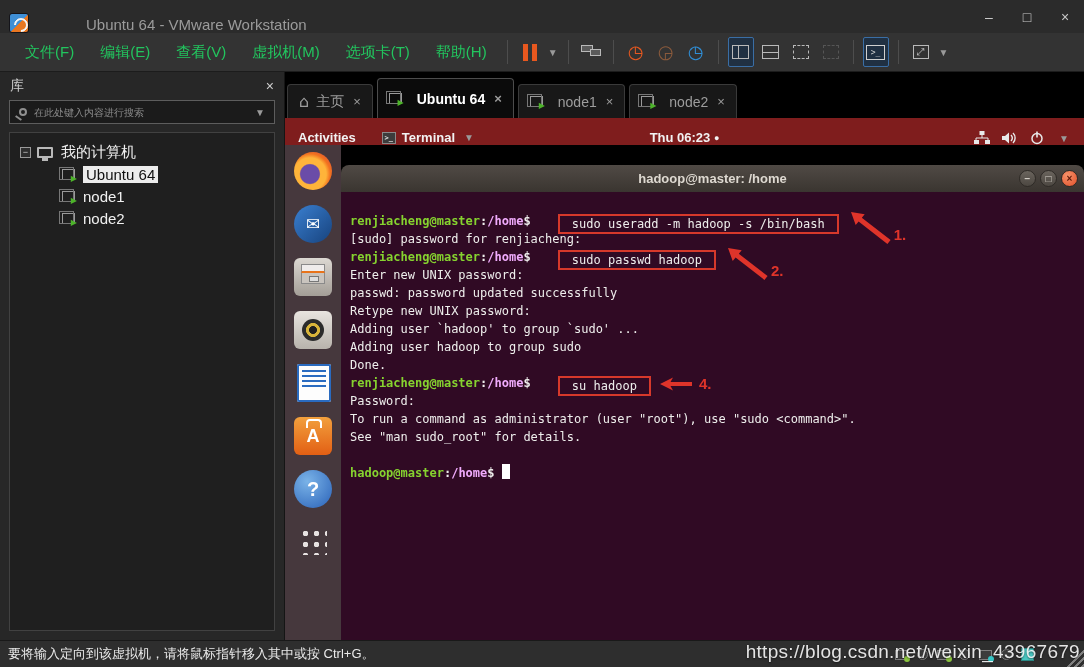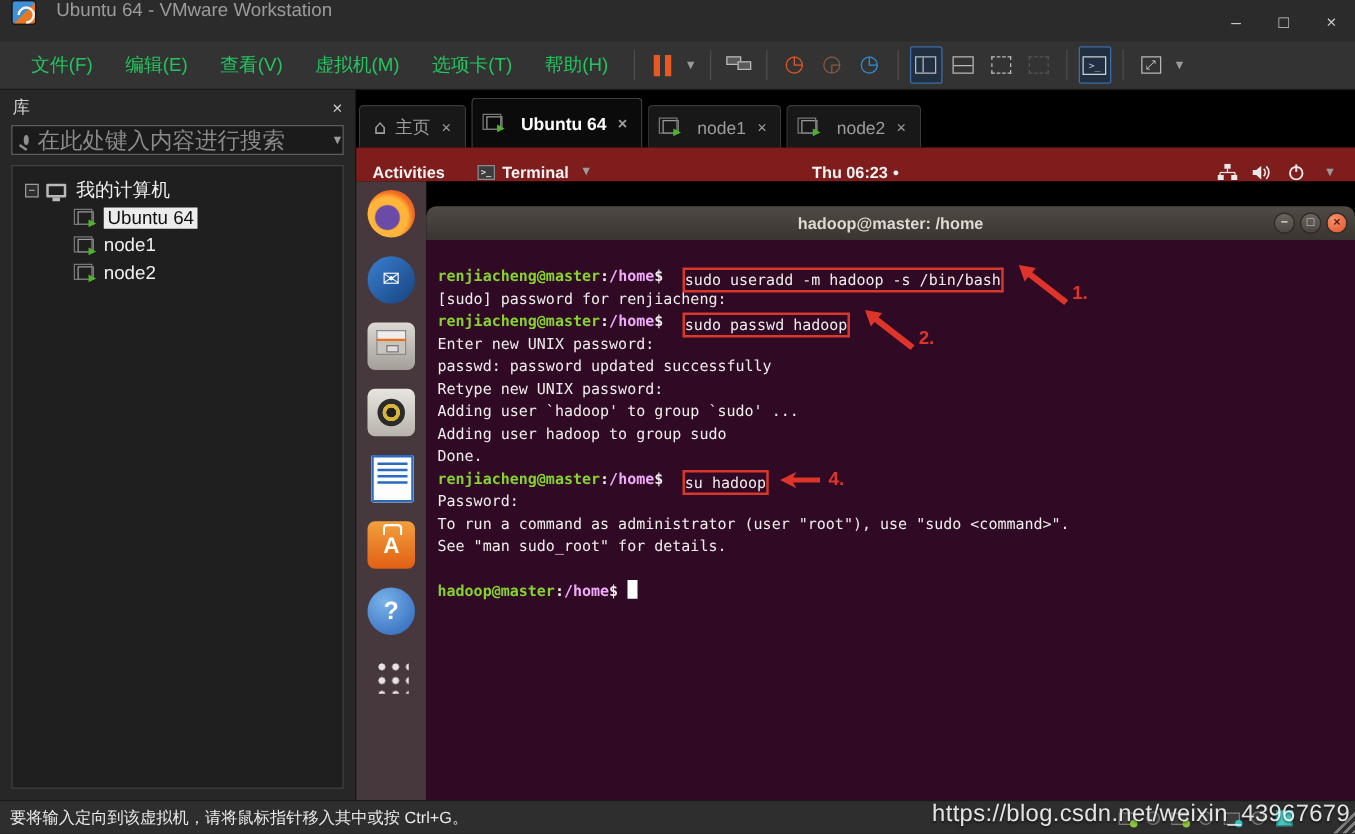--- a/index.html
+++ b/index.html
@@ -2,21 +2,21 @@
 <html><head>
 <meta charset="utf-8">
 <style>
   * { box-sizing: border-box; margin: 0; padding: 0; }
   html,body { width:1084px; height:667px; overflow:hidden; }
   body {
     font-family:"Liberation Sans", sans-serif;
     background:#2b2b2b; position:relative; color:#e6e6e6;
   }
   
-  .titlebar { height:33px; display:flex; align-items:flex-start; background:#2b2b2b; }
+  .titlebar { height:33px; display:flex; align-items:flex-end; background:#2b2b2b;gap:41px; }
   .vm-logo { width:20px; height:20px; margin-left:9px; border-radius:3px;
     background:linear-gradient(135deg,#3f8fd6 52%,#e87722 52%); border:1px solid #14141a; position:relative; }
   .vm-logo::after { content:""; position:absolute; left:4px; top:4px; width:10px; height:10px;
     border:2px solid #f4f4f4; border-radius:50%; border-bottom-color:transparent; transform:rotate(45deg); }
   .title-text { margin-left:16px; font-size:15px; color:#9b9b9b; }
   .win-controls { margin-left:auto; display:flex; }
   .win-btn { width:38px; height:33px; display:flex; align-items:center; justify-content:center;
     color:#c9c9c9; font-size:14px; }
   .menubar { height:39px; display:flex; align-items:center; background:#333333;
     border-bottom:1px solid #1c1c1c; padding-left:12px; font-size:15px; }
@@ -46,21 +46,21 @@
   
   .main { display:flex; height:568px; }
   .sidebar { width:285px; background:#272727; display:flex; flex-direction:column; border-right:1px solid #151515; }
   .sb-head { height:27px; display:flex; align-items:center; padding:0 10px; font-size:14px; color:#cfcfcf; }
   .sb-close { margin-left:auto; color:#cfcfcf; font-size:14px; }
   .searchbox { margin:1px 9px 4px 9px; height:24px; background:#1b1b1b; border:1px solid #5d5d5d;
     display:flex; align-items:center; padding:0 6px; }
   .mag { width:8px; height:8px; border:2px solid #8f8f8f; border-radius:50%; position:relative; margin:0 7px 0 3px; }
   .mag::after { content:""; position:absolute; left:-6px; top:7px; width:7px; height:2px; background:#8f8f8f; transform:rotate(35deg); }
   .searchbox input { flex:1; background:transparent; border:none; outline:none; color:#bdbdbd;
-    font-size:18px; font-family:"Liberation Sans",sans-serif; }
+    font-size:10px; font-family:"Liberation Sans",sans-serif; }
   .searchbox input::placeholder { color:#8a8a8a; }
   .tree { flex:1; margin:4px 9px 9px 9px; background:#1f1f1f; border:1px solid #414141; padding-top:8px;
     font-size:15px; color:#f0f0f0; }
   .tree-row { display:flex; align-items:center; height:22px; }
   .expander { width:11px; height:11px; border:1px solid #9a9a9a; background:#2e2e2e; color:#cfcfcf;
     font-size:9px; line-height:9px; text-align:center; margin:0 6px 0 10px; }
   .monitor-ico { width:16px; height:11px; border:2px solid #b9b9b9; border-radius:1px; margin-right:8px; position:relative; }
   .monitor-ico::after { content:""; position:absolute; left:3px; bottom:-5px; width:6px; height:3px; background:#b9b9b9; }
   .vmico { width:13px; height:11px; border:1px solid #9a9a9a; position:relative; margin-right:8px; flex:none; }
   .vmico::before { content:""; position:absolute; left:-4px; top:-3px; width:13px; height:11px; border:1px solid #777; }
@@ -122,21 +122,21 @@
   .term-btns { position:absolute; right:6px; top:5px; display:flex; gap:4px; }
   .tbtn { width:17px; height:17px; border-radius:50%; background:linear-gradient(#6a645d,#4c4741);
     border:1px solid #2e2a26; color:#d8d3cb; font-size:10px; line-height:15px; text-align:center; }
   .tbtn.close { background:radial-gradient(circle at 35% 30%, #f6926a, #e0502a); color:#5d1a0a; }
   .term-body { flex:1; background:#300a24; padding:20px 0 0 9px; position:relative;
     font-family:"DejaVu Sans Mono", monospace; font-size:12px; line-height:18px; color:#eeeeec; }
   .term-line { height:18px; white-space:pre; position:relative; }
   .c-user { color:#86d32f; font-weight:bold; }
   .c-path { color:#f0abfc; font-weight:bold; }
   .c-bold { color:#eeeeec; font-weight:bold; }
-  .boxed { border:2px solid #d6392b; padding:0 0; margin-left:8px; display:inline-block;
+  .boxed { border:2px solid #d6392b; padding:0 12px; margin-left:20px; display:inline-block;
     height:20px; line-height:16px; vertical-align:-3px; }
   .cursor { display:inline-block; width:8px; height:15px; background:#ffffff; vertical-align:-2px; }
   .ann { display:inline-block; width:0; height:18px; position:relative; vertical-align:top; overflow:visible; }
   .ann-inner { position:absolute; display:flex; white-space:nowrap; color:#df342a; font-weight:bold; font-size:15px; }
   .ann-diag .ann-inner { left:10px; top:-2px; align-items:flex-end; gap:3px; }
   .ann-flat .ann-inner { left:8px; top:1px; align-items:center; gap:6px; }
   .ann-label { font-family:"Liberation Sans",sans-serif; }
   
   .statusbar { height:27px; background:#2e2e2e; border-top:1px solid #191919; display:flex; align-items:center;
     padding-left:8px; font-size:13px; color:#eaeaea; position:relative; }

